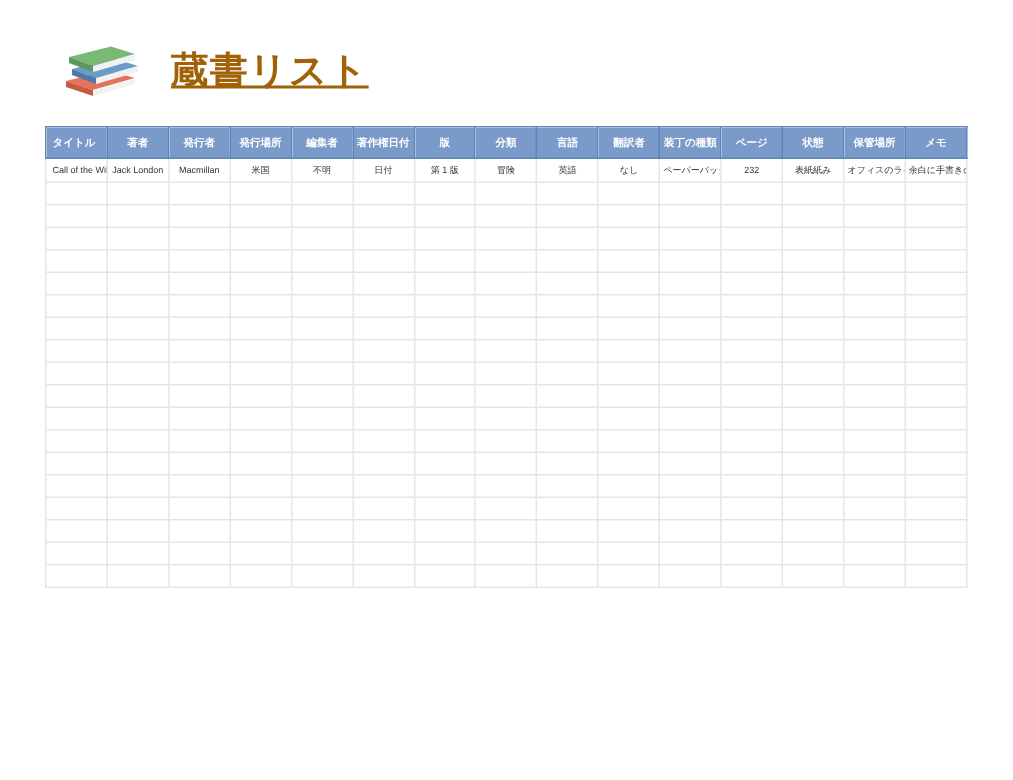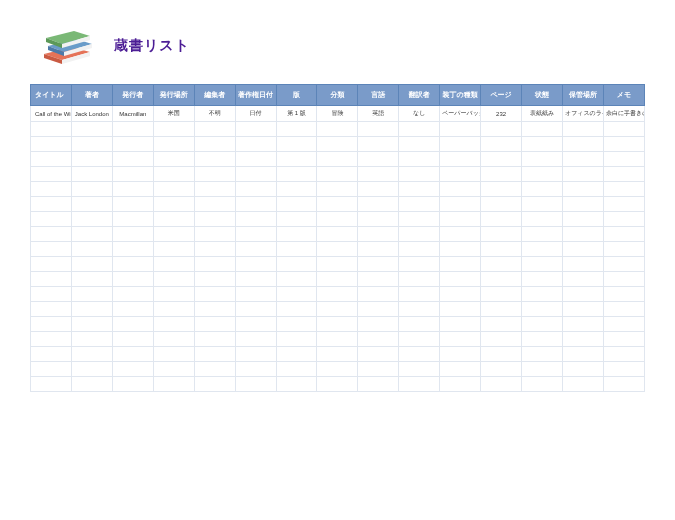--- a/index.html
+++ b/index.html
@@ -16,24 +16,25 @@
       padding: 24px 40px 16px 40px;
       gap: 18px;
     }
     .icon-books {
       width: 56px;
       height: 44px;
       position: relative;
     }
     .icon-books svg { display: block; }
     .title {
-      font-size: 14px;
+      font-size: 25px;
       font-weight: bold;
-      color: #4c1d95;
+      color: #a16207;
       letter-spacing: 1px;
+      text-decoration: underline;
     }
     .table-wrap {
       padding: 0 30px;
     }
     table {
       width: 100%;
       border-collapse: collapse;
       table-layout: fixed;
     }
     thead th {

